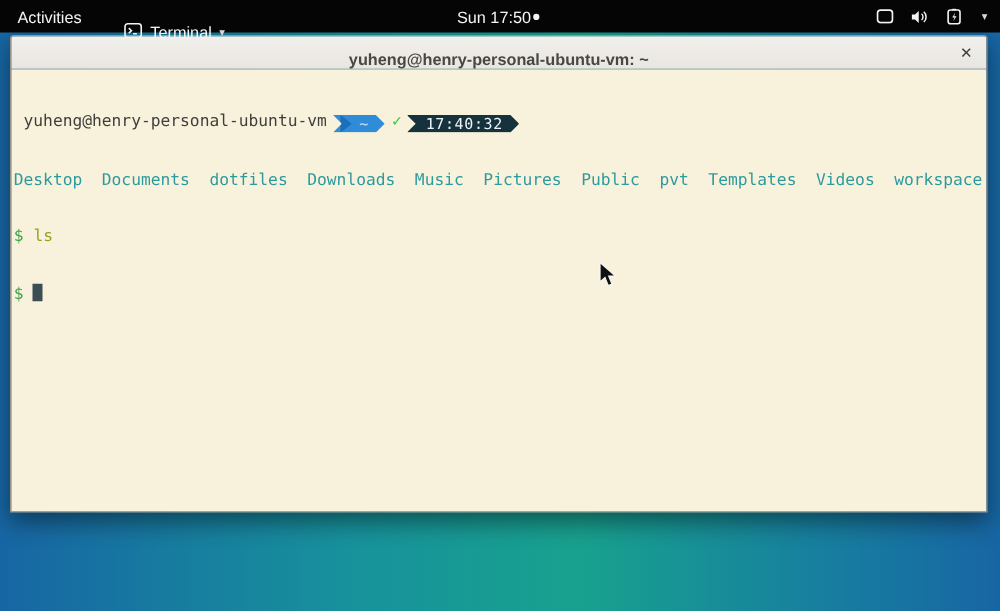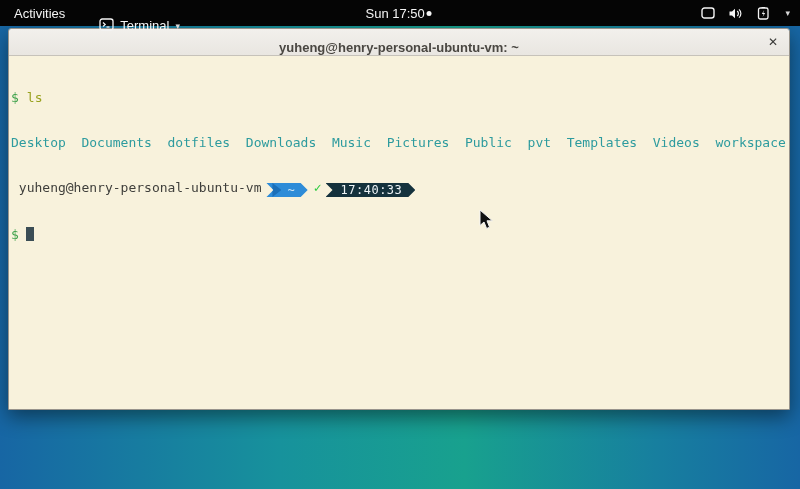--- a/index.html
+++ b/index.html
@@ -146,23 +146,23 @@
     </div>
   </div>
 
   <div class="window">
     <div class="titlebar">
       <span>yuheng@henry-personal-ubuntu-vm: ~</span>
       <span class="close-btn">✕</span>
     </div>
 
     <div class="termbody">
+      <div class="tline tline-prompt"><span class="user"> yuheng@henry-personal-ubuntu-vm</span><span class="pl pl-blue"><span>~</span></span><span class="check">✓</span><span class="pl pl-dark"><span>17:40:32</span></span></div>
+      <div class="tline dirs">Desktop  Documents  dotfiles  Downloads  Music  Pictures  Public  pvt  Templates  Videos  workspace</div>
       <div class="tline"><span class="sh-prompt">$</span><span class="sh-cmd">ls</span></div>
-      <div class="tline dirs">Desktop  Documents  dotfiles  Downloads  Music  Pictures  Public  pvt  Templates  Videos  workspace</div>
-      <div class="tline tline-prompt"><span class="user"> yuheng@henry-personal-ubuntu-vm</span><span class="pl pl-blue"><span>~</span></span><span class="check">✓</span><span class="pl pl-dark"><span>17:40:33</span></span></div>
       <div class="tline"><span class="sh-prompt">$</span><span class="cursor-block"></span></div>
     </div>
   </div>
 
   <div class="mouse">
     <svg width="16" height="22" viewBox="0 0 16 22">
       <path d="M1 1 L1 16.5 L5 13 L7.6 19.5 L10.6 18.2 L8 11.8 L13.4 11.8 Z" fill="#111111" stroke="#f5f5f5" stroke-width="1"></path>
     </svg>
   </div>
 

